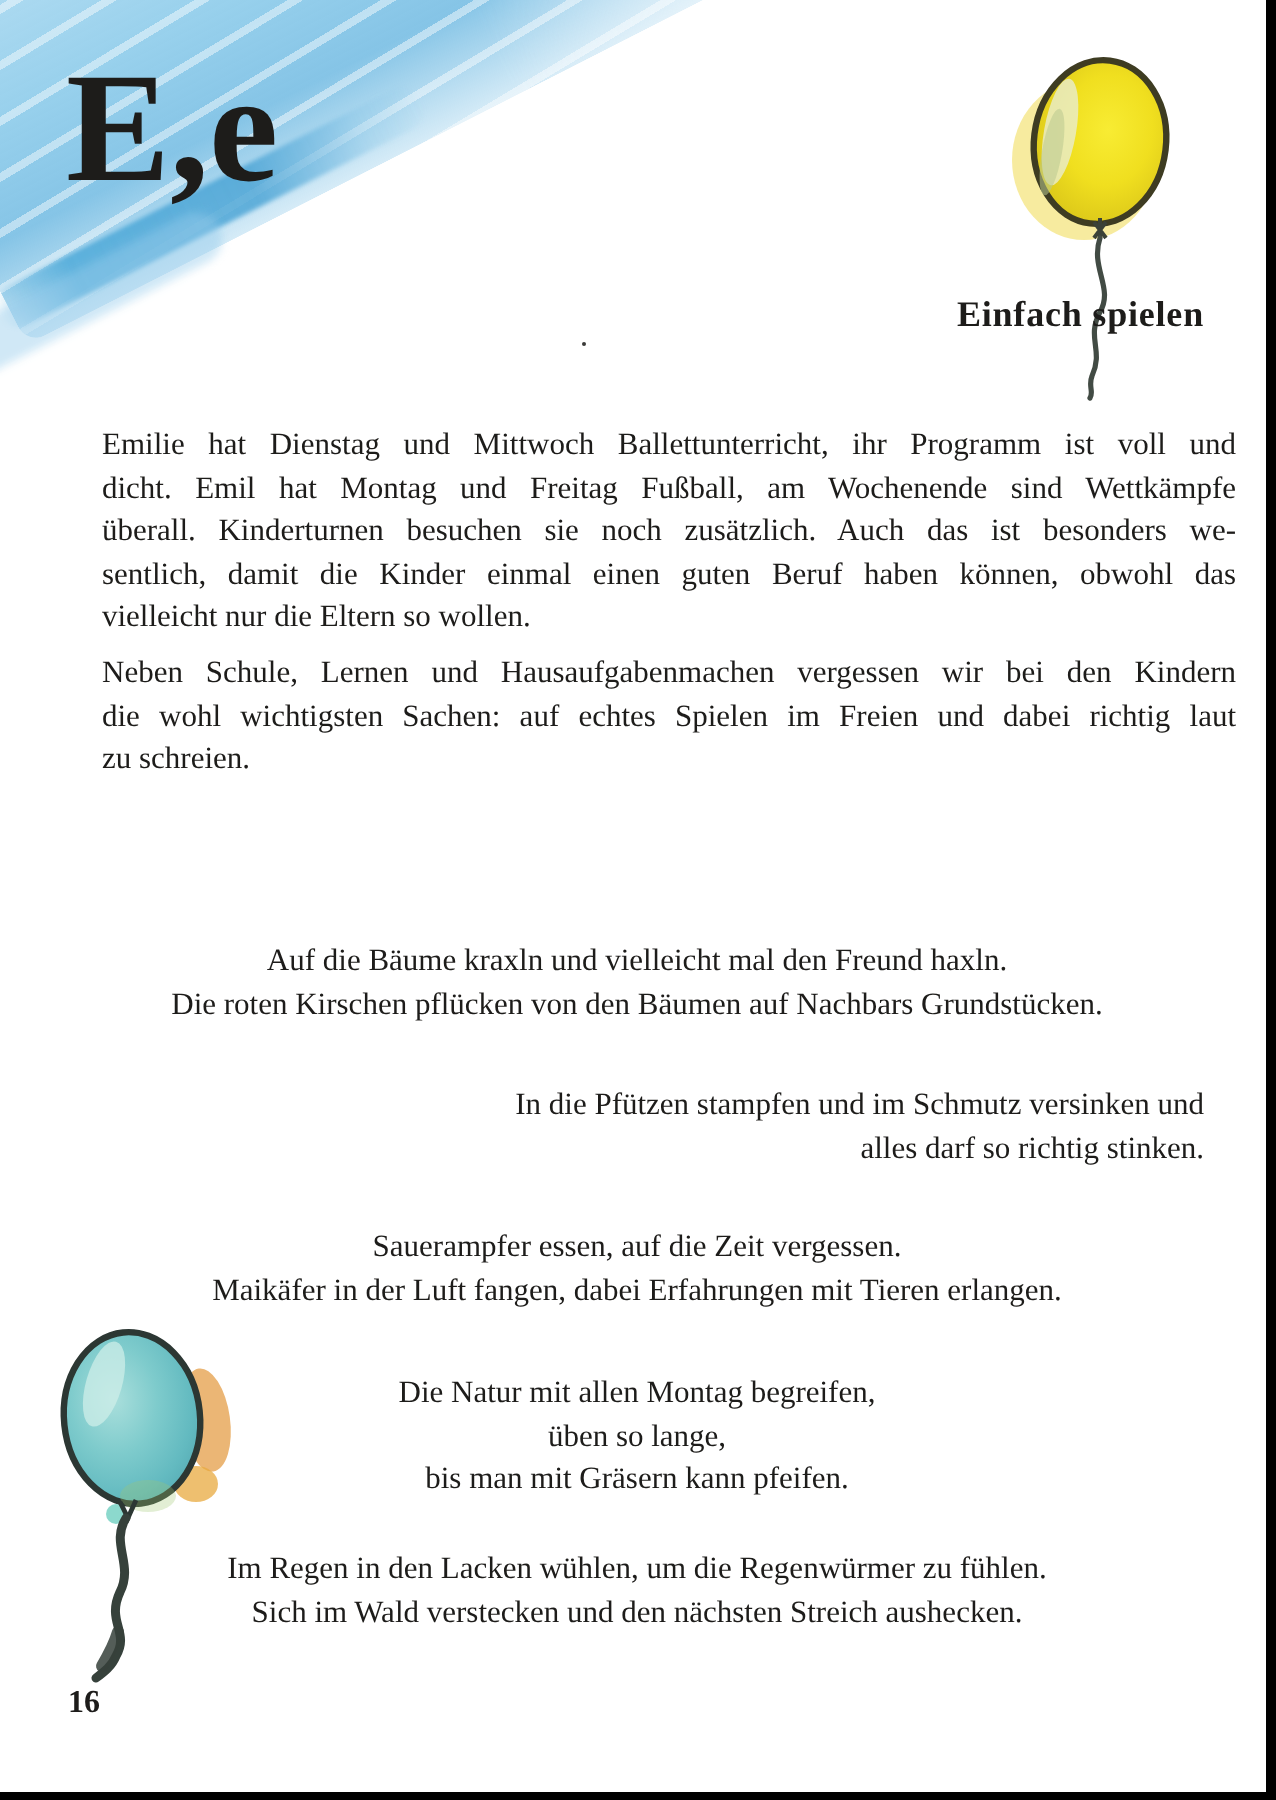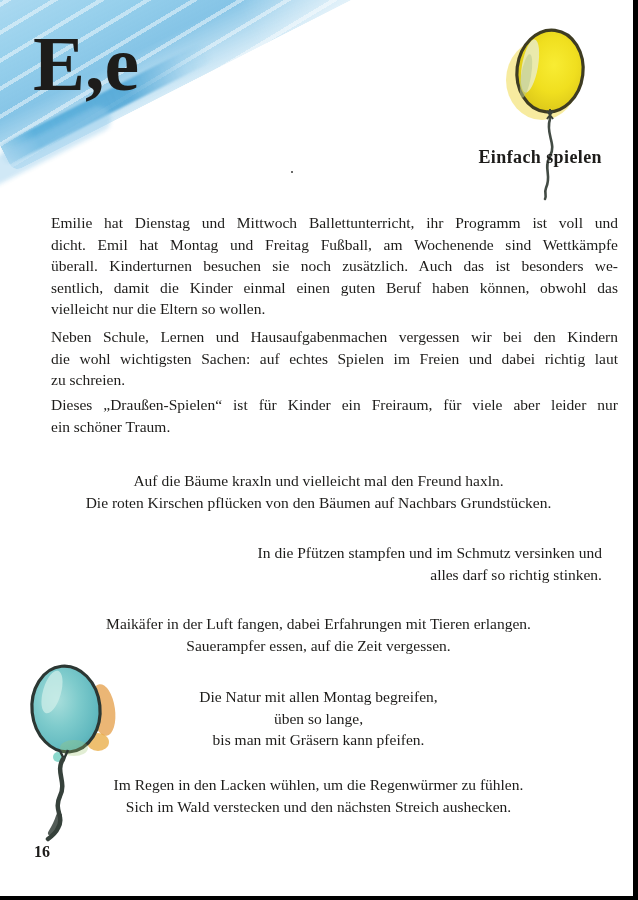--- a/index.html
+++ b/index.html
@@ -147,38 +147,34 @@
     <div class="jline">sentlich, damit die Kinder einmal einen guten Beruf haben können, obwohl das</div>
     <div class="jline jlast">vielleicht nur die Eltern so wollen.</div>
   </div>
 
   <div class="para p2">
     <div class="jline">Neben Schule, Lernen und Hausaufgabenmachen vergessen wir bei den Kindern</div>
     <div class="jline">die wohl wichtigsten Sachen: auf echtes Spielen im Freien und dabei richtig laut</div>
     <div class="jline jlast">zu schreien.</div>
   </div>
 
-  <div class="para p3">
-    <div class="jline">Dieses „Draußen-Spielen“ ist für Kinder ein Freiraum, für viele aber leider nur</div>
-    <div class="jline jlast">ein schöner Traum.</div>
-  </div>
 
   <div class="stanza s1">
     <div class="sline">Auf die Bäume kraxln und vielleicht mal den Freund haxln.</div>
     <div class="sline">Die roten Kirschen pflücken von den Bäumen auf Nachbars Grundstücken.</div>
   </div>
 
   <div class="stanza s2">
     <div class="sline">In die Pfützen stampfen und im Schmutz versinken und</div>
     <div class="sline">alles darf so richtig stinken.</div>
   </div>
 
   <div class="stanza s3">
+    <div class="sline">Sauerampfer essen, auf die Zeit vergessen.</div>
     <div class="sline">Maikäfer in der Luft fangen, dabei Erfahrungen mit Tieren erlangen.</div>
-    <div class="sline">Sauerampfer essen, auf die Zeit vergessen.</div>
   </div>
 
   <div class="stanza s4">
     <div class="sline">Die Natur mit allen Montag begreifen,</div>
     <div class="sline">üben so lange,</div>
     <div class="sline">bis man mit Gräsern kann pfeifen.</div>
   </div>
 
   <div class="stanza s5">
     <div class="sline">Im Regen in den Lacken wühlen, um die Regenwürmer zu fühlen.</div>

